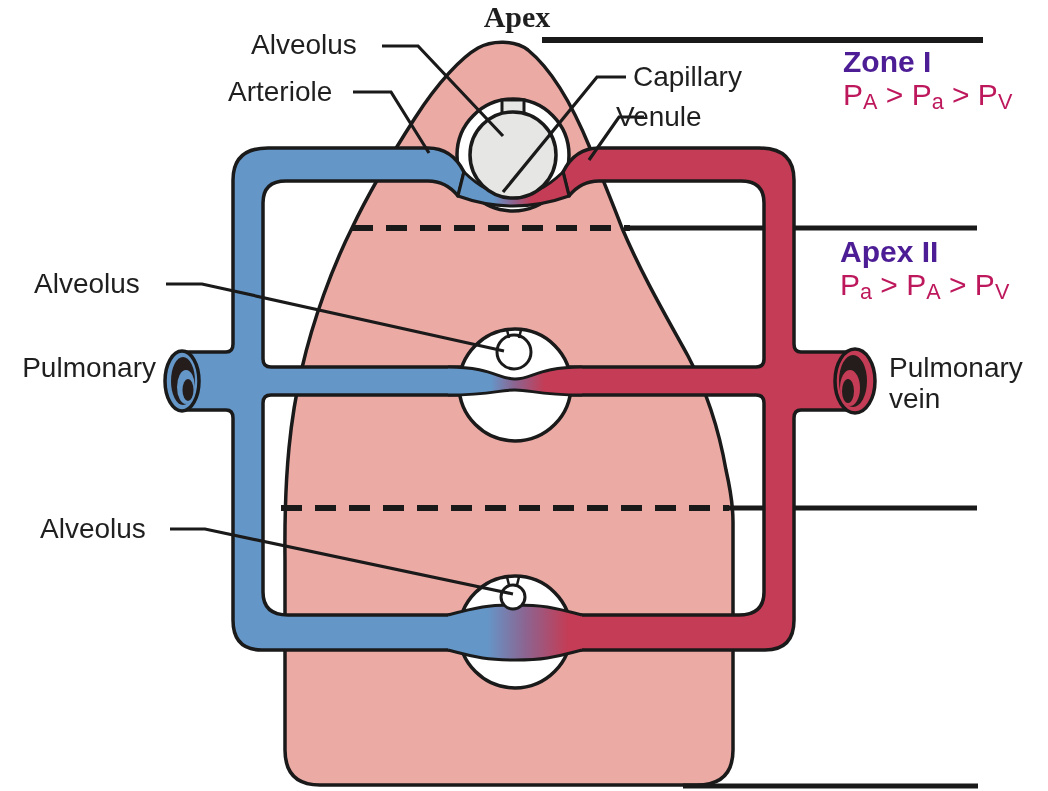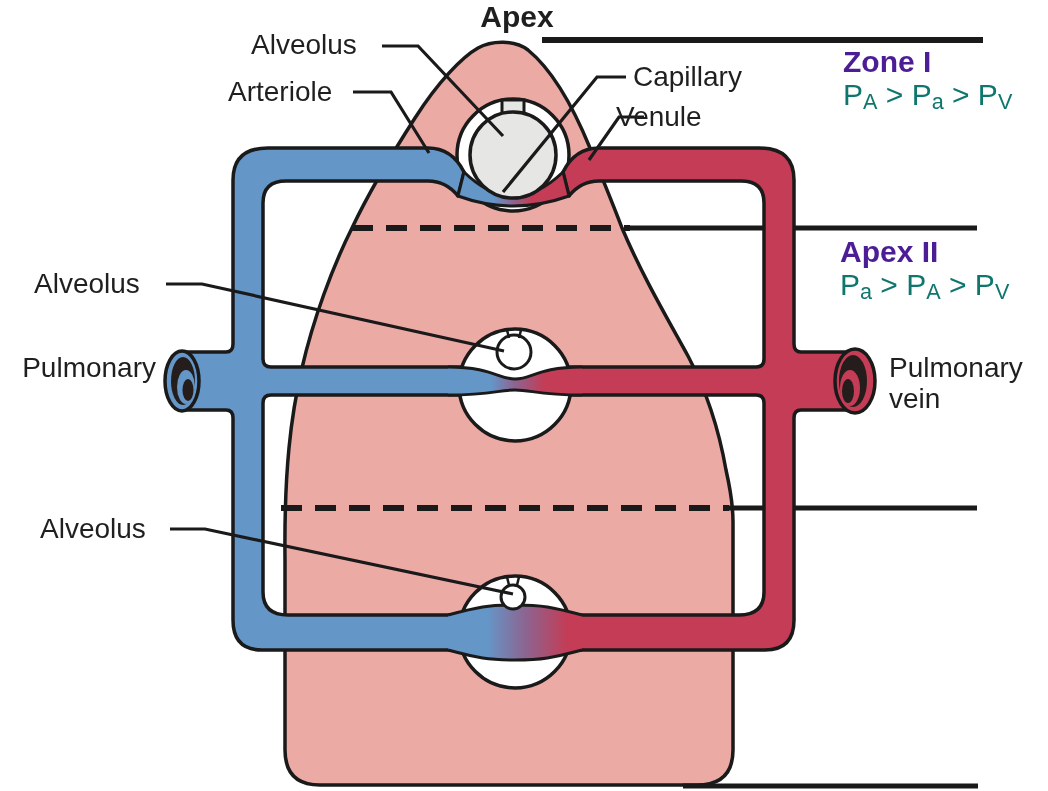--- a/index.html
+++ b/index.html
@@ -5,24 +5,24 @@
   html,body{margin:0;padding:0;background:#fff;}
   .canvas{
     position:relative;width:1048px;height:791px;background:#ffffff;
     font-family:"Liberation Sans", sans-serif;color:#1a1a1a;overflow:hidden;
   }
   .canvas svg{position:absolute;left:0;top:0;}
   .lbl{position:absolute;font-size:28px;line-height:30px;color:#1f1f1f;white-space:nowrap;}
   .lbl.bold{font-weight:bold;font-size:30px;}
   .two-line{line-height:31px;}
   .right{text-align:right;}
-  .center{text-align:center;}
+  .center{text-align:center;font-family:Liberation Serif, serif;}
   .zone{position:absolute;white-space:nowrap;}
   .zone-title{font-weight:bold;font-size:30px;line-height:32px;color:#4c1d95;}
-  .zone-formula{font-size:30px;line-height:32px;color:#0f766e;margin-top:1px;}
+  .zone-formula{font-size:30px;line-height:32px;color:#be185d;margin-top:1px;}
   .zone-formula sub{font-size:0.72em;position:relative;top:0.18em;vertical-align:baseline;}
 </style>
 </head>
 <body>
 
 <div class="canvas">
 
 <svg width="1048" height="791" viewBox="0 0 1048 791">
   <defs>
     <linearGradient id="gradTop" gradientUnits="userSpaceOnUse" x1="452" y1="0" x2="574" y2="0">

